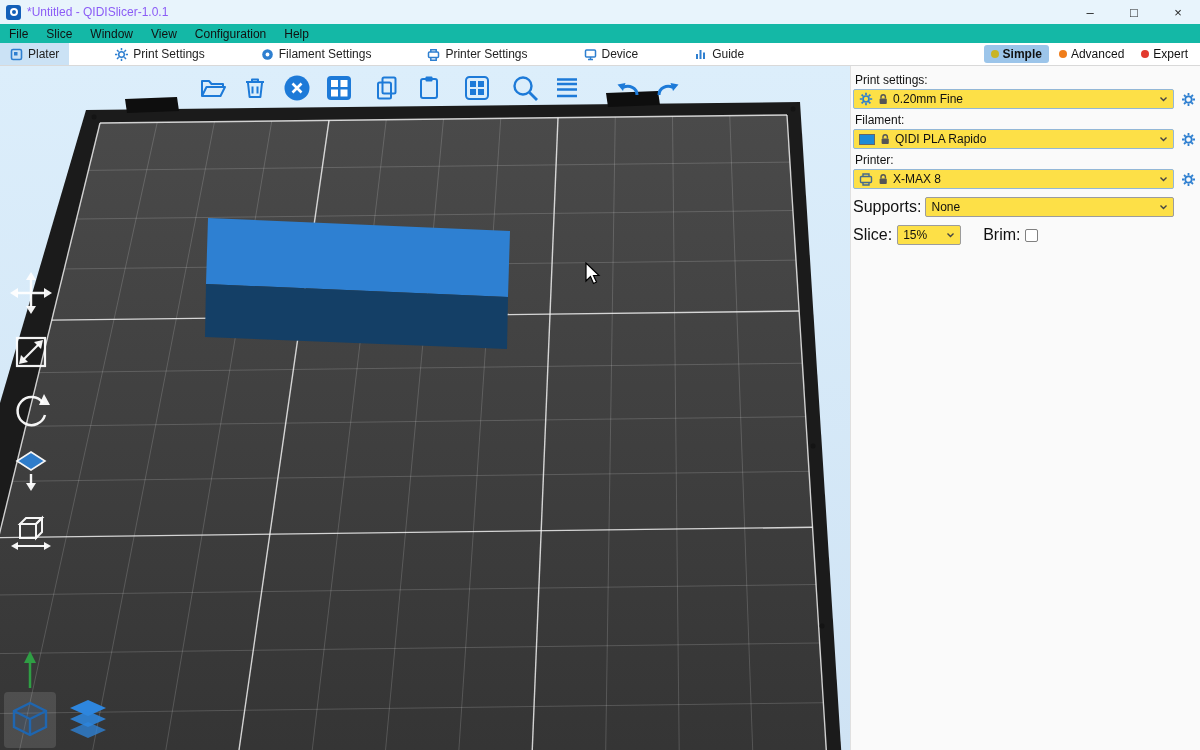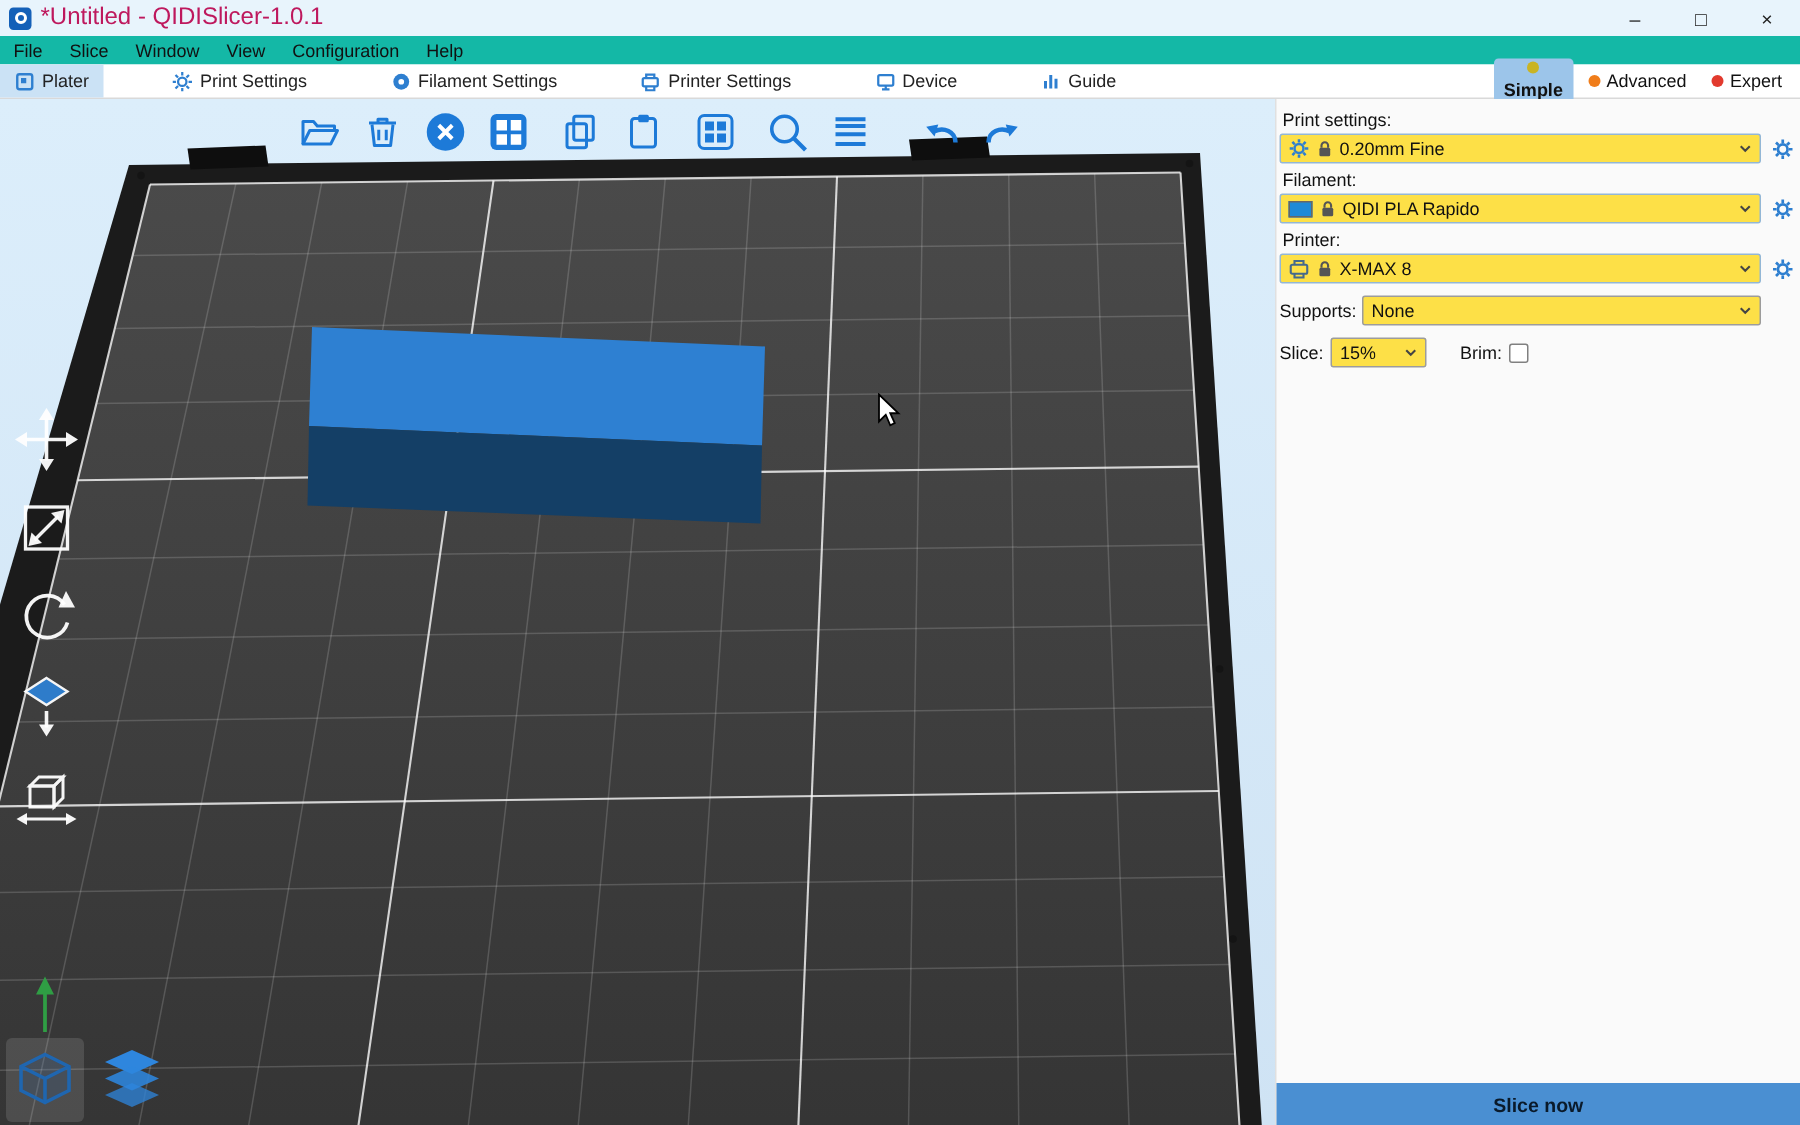--- a/index.html
+++ b/index.html
@@ -3,35 +3,35 @@
 <meta charset="utf-8">
 <style>
   *{margin:0;padding:0;box-sizing:border-box;}
   html,body{width:1200px;height:750px;overflow:hidden;}
   body{font-family:"Liberation Sans",sans-serif;font-size:12px;color:#1a1a1a;background:#fff;}
 
   
   .titlebar{height:24px;background:#e8f4fc;display:flex;align-items:center;padding-left:6px;gap:6px;}
   .app-icon{width:15px;height:15px;border-radius:3px;background:#1460b8;position:relative;flex:0 0 auto;}
   .app-icon::after{content:"";position:absolute;inset:3.5px;border:2px solid #fff;border-radius:50%;}
-  .titlebar .title{font-size:16px;color:#be185d;}
+  .titlebar .title{font-size:12px;color:#8b5cf6;}
   .wincontrols{margin-left:auto;display:flex;height:100%;}
   .winbtn{width:44px;display:flex;align-items:center;justify-content:center;font-size:13px;color:#222;}
 
   
   .menubar{height:19px;background:#14b8a6;display:flex;align-items:center;}
   .menuitem{padding:0 9px;font-size:12px;color:#111;}
 
   
   .tabbar{height:23px;background:#fff;border-bottom:1px solid #d9d9d9;display:flex;align-items:stretch;gap:36px;}
   .tab{display:flex;align-items:center;gap:5px;padding:0 10px;font-size:12px;color:#222;}
   .tab.active{background:#cbe2f5;}
   .modes{margin-left:auto;display:flex;align-items:center;gap:3px;padding-right:5px;}
   .mode{display:flex;align-items:center;gap:4px;padding:2px 7px;border-radius:3px;font-size:12px;color:#111;}
-  .mode.selected{background:#9cc5ea;font-weight:bold;flex-direction:column;}
+  .mode.selected{background:#9cc5ea;font-weight:bold;}
   .dot{width:8px;height:8px;border-radius:50%;flex:0 0 auto;}
   .dot.simple{background:#c9b424;}
   .dot.advanced{background:#f07d1a;}
   .dot.expert{background:#e23a2e;}
 
   
   .content{display:flex;height:592px;}
   .viewport{position:relative;width:850px;height:684px;background:linear-gradient(#dceefb,#cfe3f4);overflow:hidden;}
   .bed-svg{position:absolute;left:0;top:0;}
 
@@ -54,21 +54,21 @@
   .sidebar{position:relative;width:350px;height:684px;background:#fafafa;border-left:1px solid #e0e0e0;padding:3px 2px 0;}
   .side-label{margin:4px 2px 2px;font-size:12px;color:#111;}
   .combo-row{display:flex;align-items:center;gap:4px;}
   .combo{flex:1;height:20px;background:#fde047;border:1px solid #93b7d6;border-radius:2px;display:flex;align-items:center;gap:5px;padding:0 5px;min-width:0;}
   .combo.gray{border-color:#9c9c9c;}
   .combo .txt{font-size:12px;color:#111;white-space:nowrap;overflow:hidden;}
   .combo .chev{margin-left:auto;flex:0 0 auto;display:flex;}
   .gearbtn{width:20px;height:20px;display:flex;align-items:center;justify-content:center;flex:0 0 auto;}
   .swatch{width:16px;height:11px;background:#1e8ad6;border:1px solid #666;flex:0 0 auto;}
   .row-inline{display:flex;align-items:center;margin-top:8px;}
-  .row-inline .lbl{font-size:12px;color:#111;}
+  .row-inline .lbl{font-size:16px;color:#111;}
   .supports-row{padding-right:24px;}
   .supports-row .lbl{margin-right:4px;}
   .infill-combo{flex:0 0 64px;}
   .brim-lbl{margin-left:22px;}
   .checkbox{width:13px;height:13px;background:#fff;border:1px solid #808080;border-radius:2px;margin-left:5px;}
   .slice-btn{position:absolute;left:0;bottom:0;width:100%;height:28px;background:#4a8fd2;color:#0a1a2a;font-weight:bold;font-size:13px;display:flex;align-items:center;justify-content:center;}
 
   svg{display:block;}
 </style>
 </head>
@@ -491,16 +491,15 @@
           <span class="chev">
               <svg width="9" height="6">
                 <polyline points="1.5,1.5 4.5,4.5 7.5,1.5" fill="none" stroke="#444" stroke-width="1.4"></polyline>
               </svg>
             </span>
         </div>
         <span class="lbl brim-lbl">Brim:</span>
         <span class="checkbox"></span>
       </div>
 
-      <div class="slice-btn">Slice now</div>
     </div>
   </div>
 </div>
 
 </body></html>

